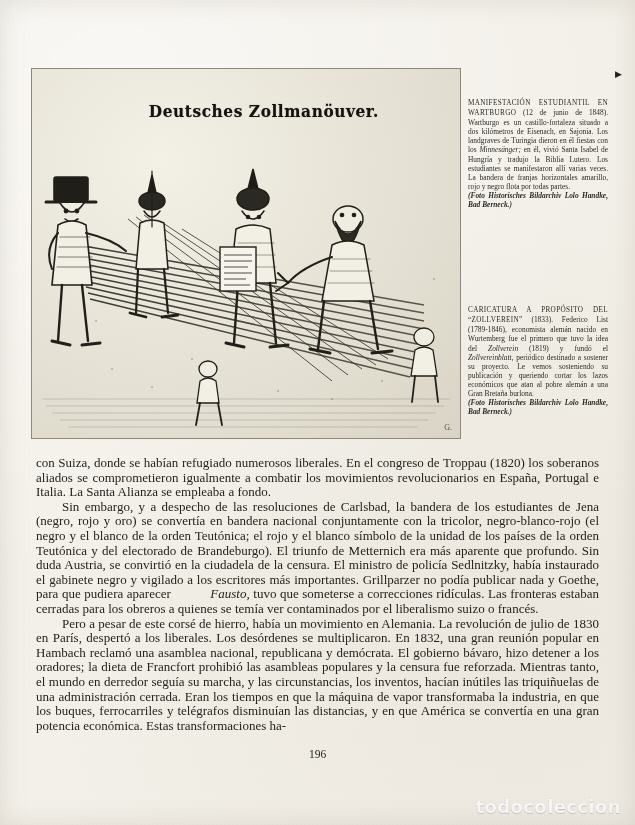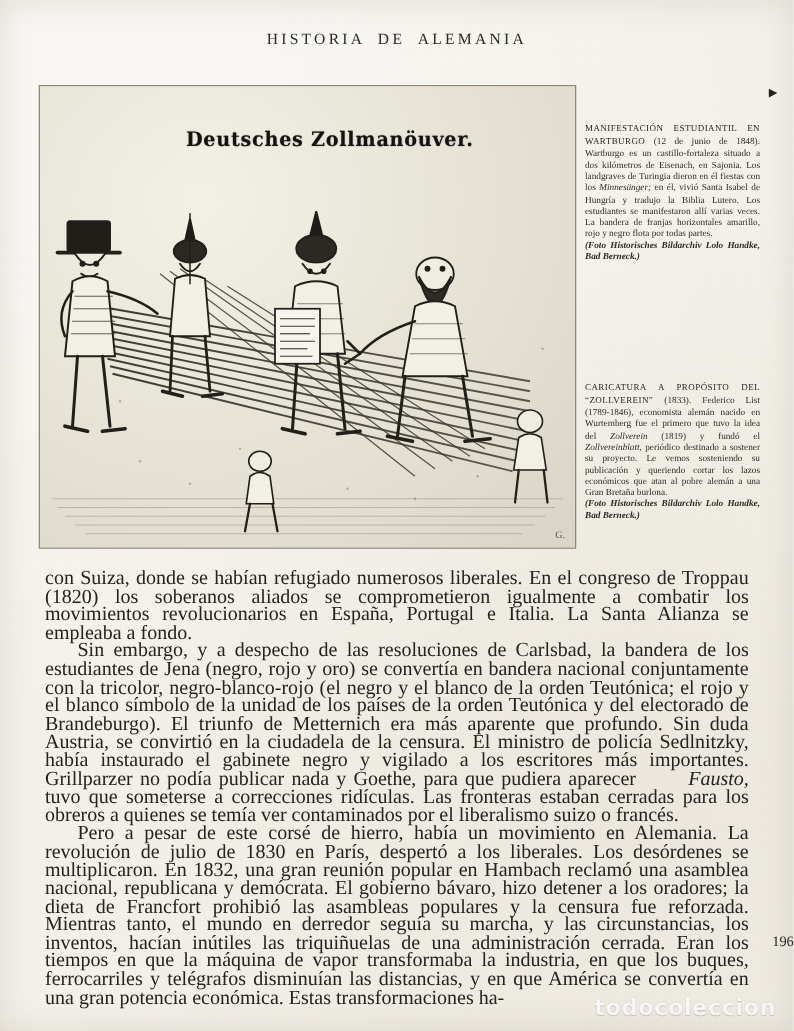--- a/index.html
+++ b/index.html
@@ -119,36 +119,36 @@
     line-height: 1;
   }
   .caption-block.second { margin-top: 96px; }
 
   
   .body-text {
     position: absolute;
     left: 36px;
     top: 456px;
     width: 563px;
-    font-size: 16px;
+    font-size: 13px;
     line-height: 14.6px;
     text-align: justify;
     color: #24231f;
     font-family: "Liberation Serif", "DejaVu Serif", serif;
   }
   .body-text p { margin: 0; text-indent: 0; }
   .body-text p.indent { text-indent: 26px; }
   .body-text .it { font-style: italic; margin-left: 36px; }
 
   
   .folio {
     position: absolute;
     left: 0; right: 0;
     top: 748px;
-    text-align: right;
+    text-align: center;
     font-size: 11.5px;
     color: #24231f;
   }
 
   
   .watermark {
     position: absolute;
     right: 14px;
     bottom: 8px;
     font-family: "DejaVu Sans", "Liberation Sans", sans-serif;
@@ -168,21 +168,20 @@
     pointer-events: none;
     box-shadow: inset 0 0 26px rgba(120,112,95,0.18);
   }
 </style>
 </head>
 <body>
 
 <div class="page">
   <div class="paper-grain"></div>
 
-  <div class="running-head">HISTORIA  DE  ALEMANIA</div>
 
   <div class="plate">
     <div class="plate-inner"></div>
 
     <svg viewBox="0 0 428 369" width="428" height="369" aria-hidden="true">
       <defs>
         <linearGradient id="ropeG" x1="0" y1="0" x2="1" y2="0">
           <stop offset="0" stop-color="#2a2823"></stop>
           <stop offset="1" stop-color="#4a463d"></stop>
         </linearGradient>

